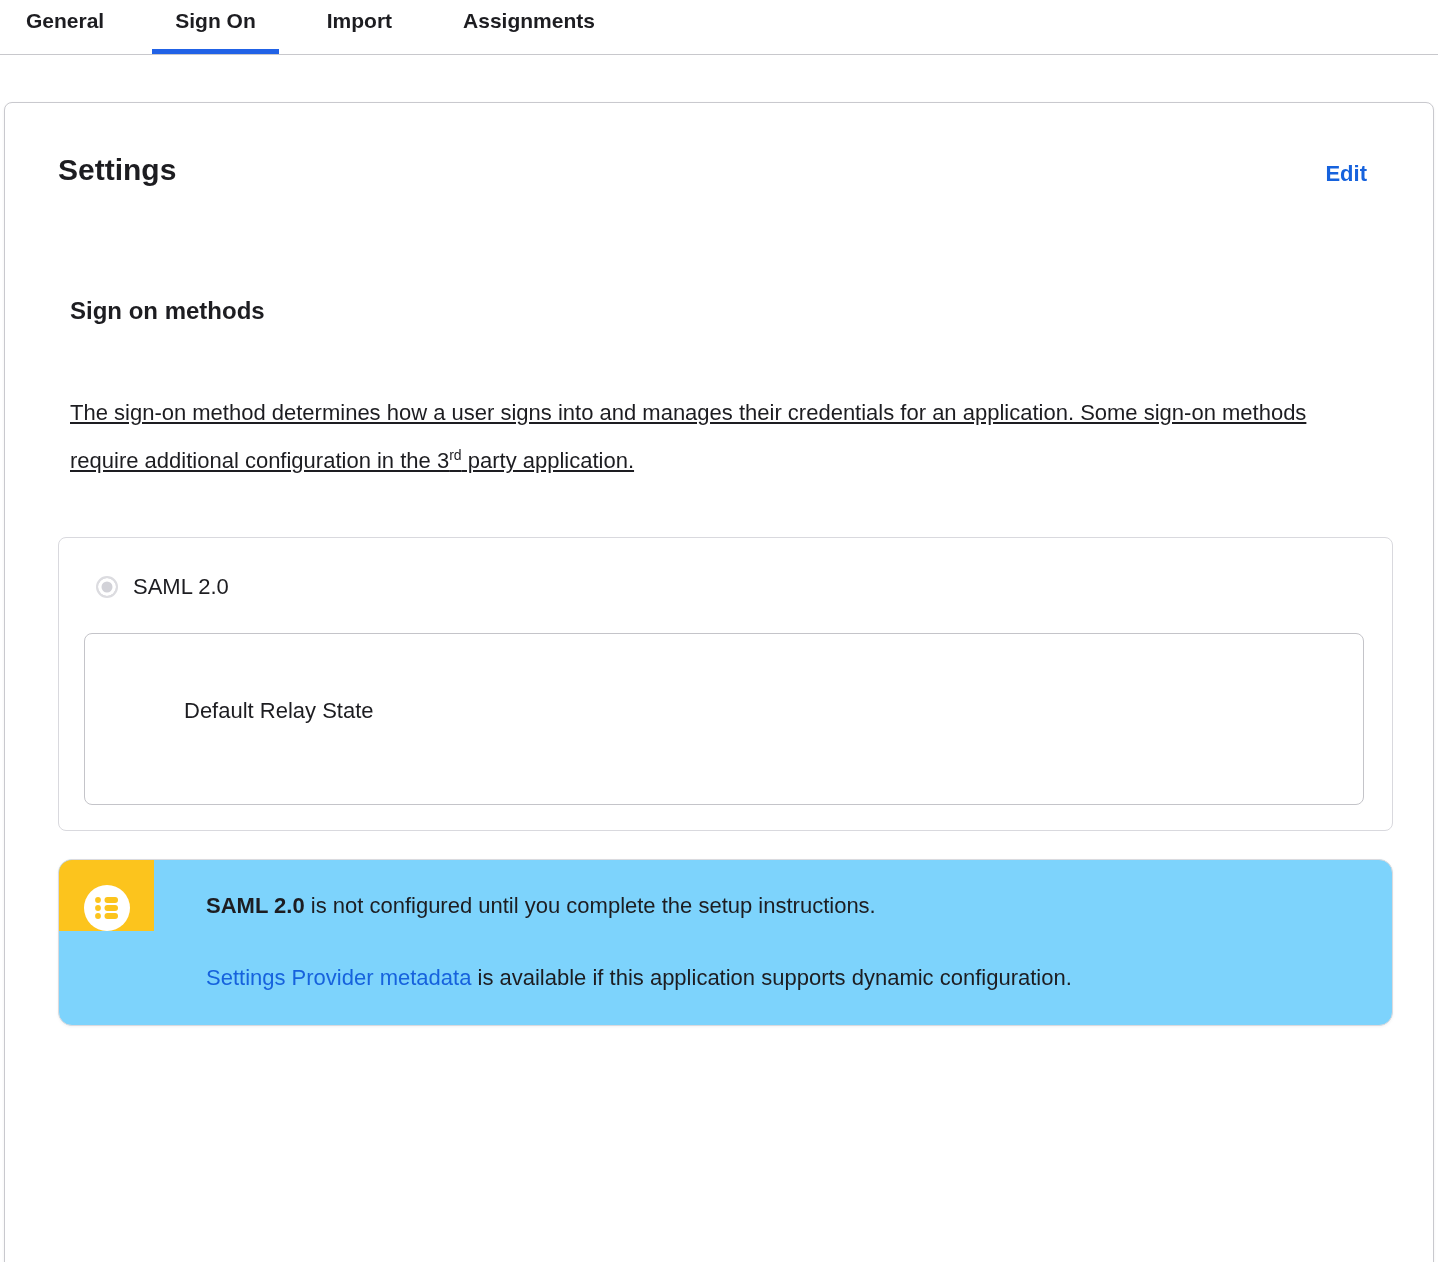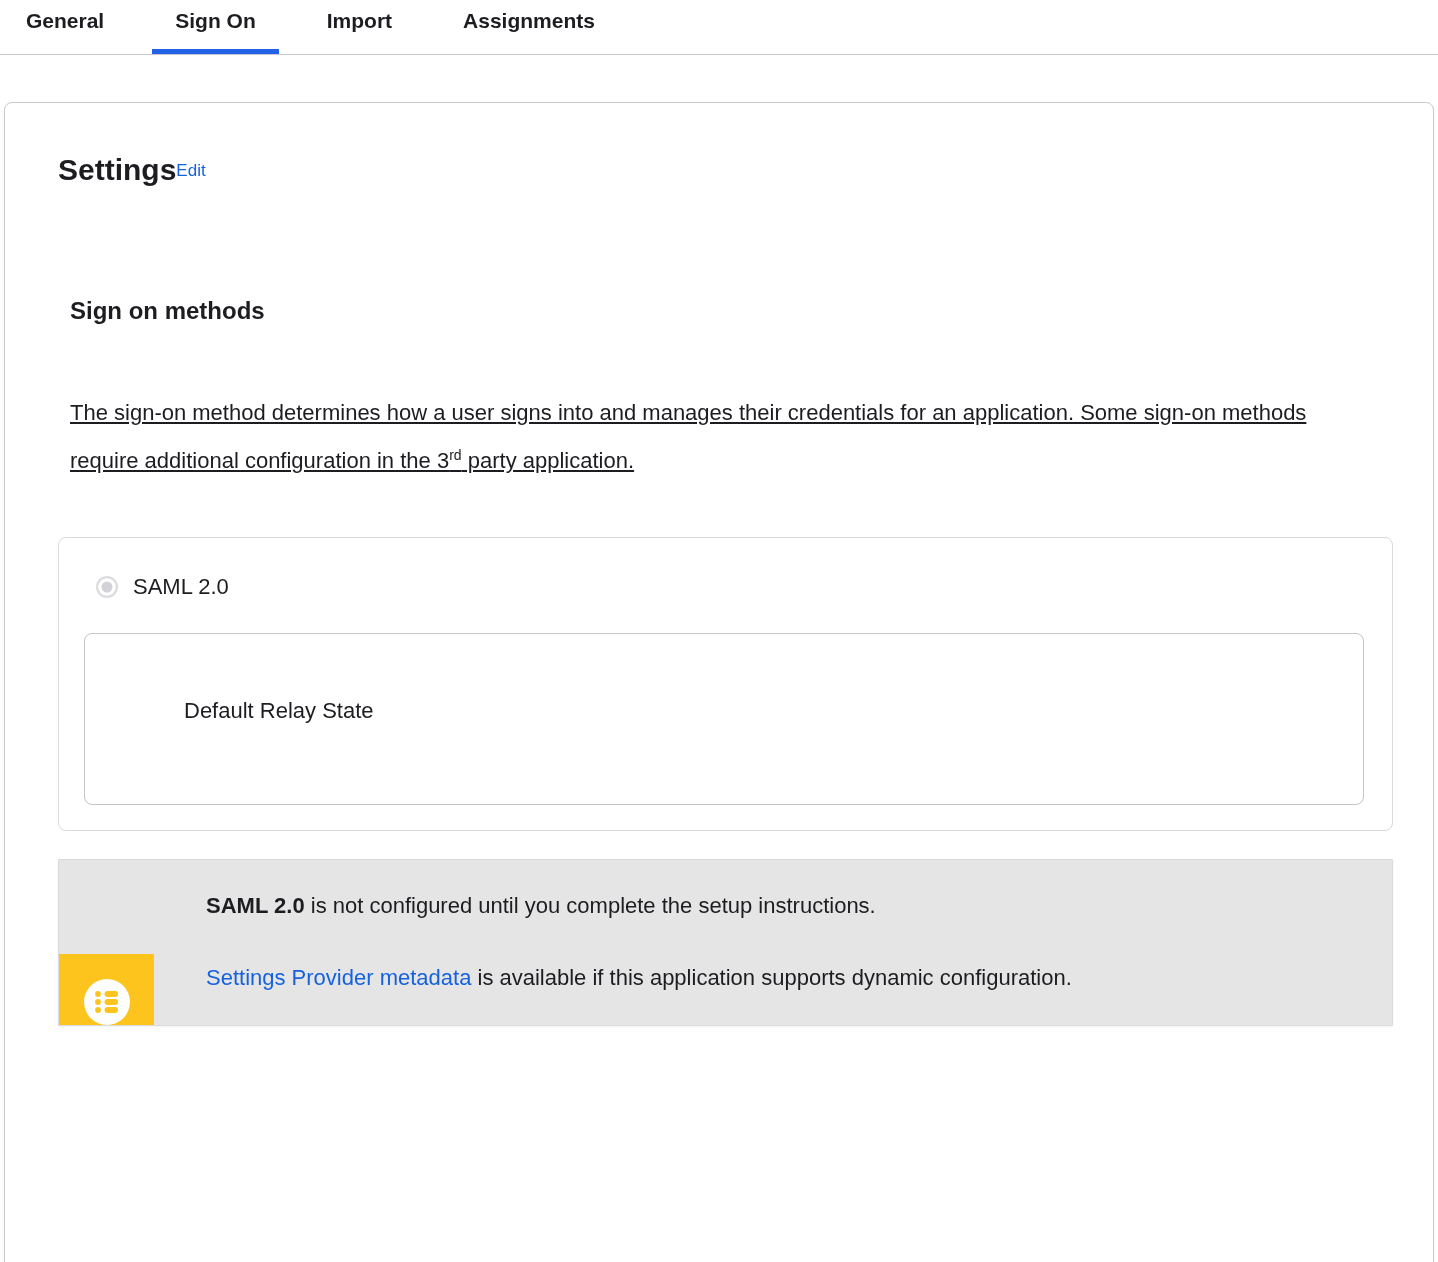--- a/index.html
+++ b/index.html
@@ -24,26 +24,26 @@
   .tab.active { border-bottom: 5px solid #2162e6; }
 
   
   .card {
     margin: 47px 4px 0;
     border: 1px solid #c9c9ce; border-radius: 8px;
     background: #fff; min-height: 1180px;
     box-shadow: 0 1px 3px rgba(29,29,33,0.06);
   }
   .card-header {
-    display: flex; align-items: flex-start;
+    display: flex; justify-content: space-between; align-items: flex-start;
     padding: 50px 66px 0 53px;
   }
   .card-header h1 { margin: 0; font-size: 30px; font-weight: 700; }
   .link { color: #1662dd; text-decoration: none; cursor: pointer; }
-  .edit-link { font-size: 17px; font-weight: 400; margin-top: 8px; }
+  .edit-link { font-size: 22px; font-weight: 700; margin-top: 8px; }
 
   .card-body { padding: 0 40px 60px 53px; }
 
   h2.section-heading { margin: 110px 0 0 12px; font-size: 24px; font-weight: 700; }
 
   p.desc {
     margin: 0 0 0 12px; font-size: 22px; line-height: 48px; color: #1d1d21;
     max-width: 1240px;
   }
   p.desc.first { margin-top: 64px; text-decoration: underline; }
@@ -68,23 +68,23 @@
 
   .relay-box {
     margin-top: 31px; height: 172px;
     border: 1px solid #c4c4c9; border-radius: 8px;
     padding: 64px 20px 0 99px; background: #fff;
   }
   .relay-label { font-size: 22px; color: #1d1d21; }
 
   
   .banner {
-    margin-top: 28px; display: flex; align-items: flex-end;
-    border: 1px solid #dadade; border-radius: 1px;
-    overflow: hidden; background: #e5e5e5;
+    margin-top: 28px; display: flex; align-items: flex-start;
+    border: 1px solid #dadade; border-radius: 14px;
+    overflow: hidden; background: #7dd3fc;
     box-shadow: 0 1px 3px rgba(29,29,33,0.05);
   }
   .banner-stripe {
     width: 95px; flex-shrink: 0;
     background: #fcc41d;
     display: flex; justify-content: center; align-items: flex-start;
     padding-top: 25px;
   }
   .banner-content { padding: 32px 40px 33px 52px; flex: 1; }
   .banner-msg { margin: 0; font-size: 22px; line-height: 28px; color: #1d1d21; }

